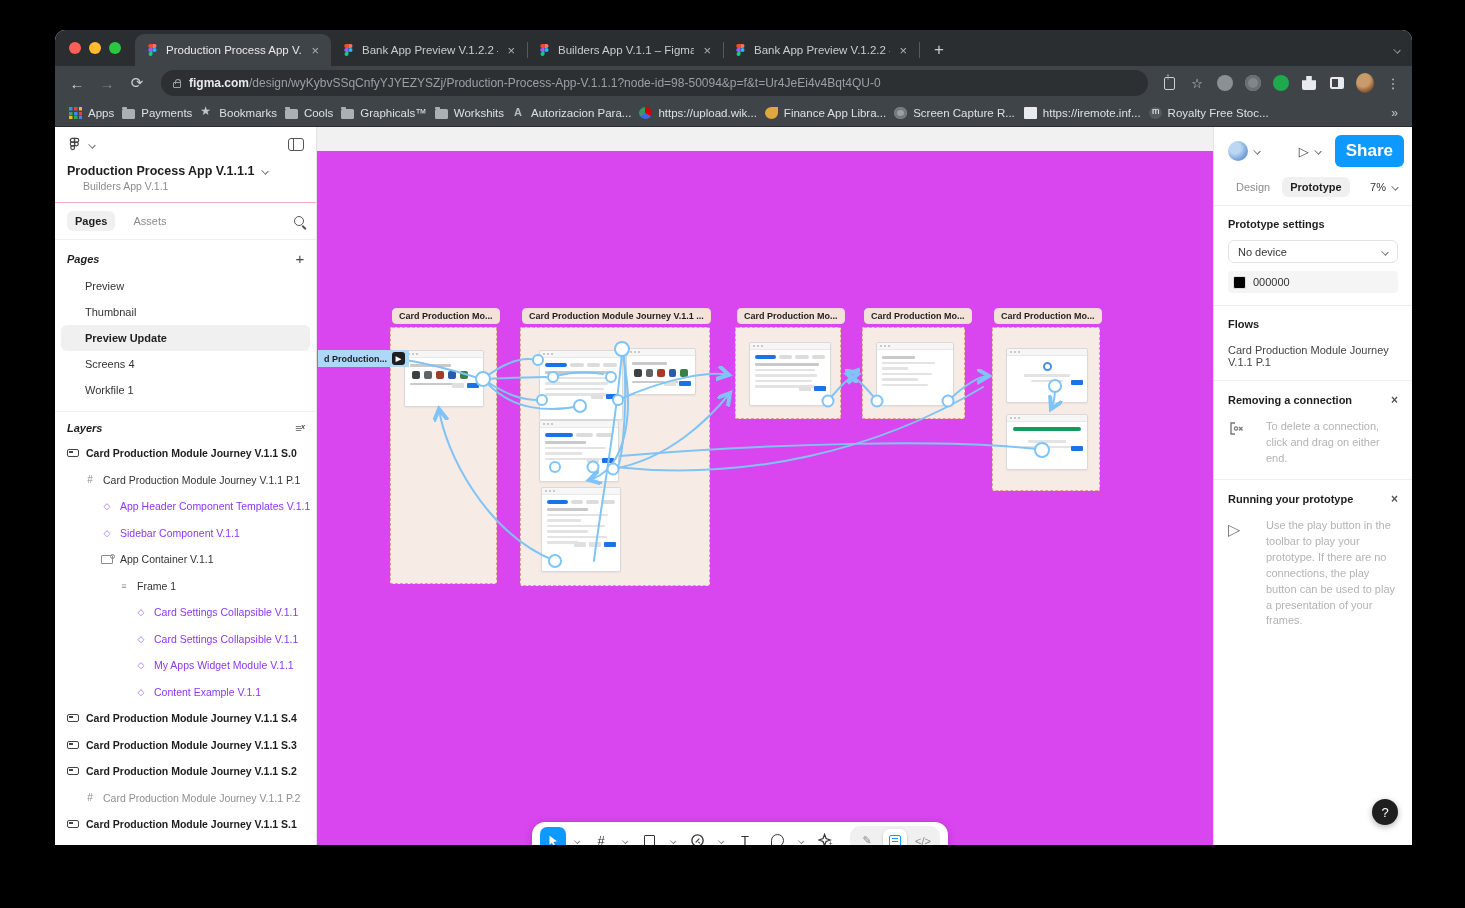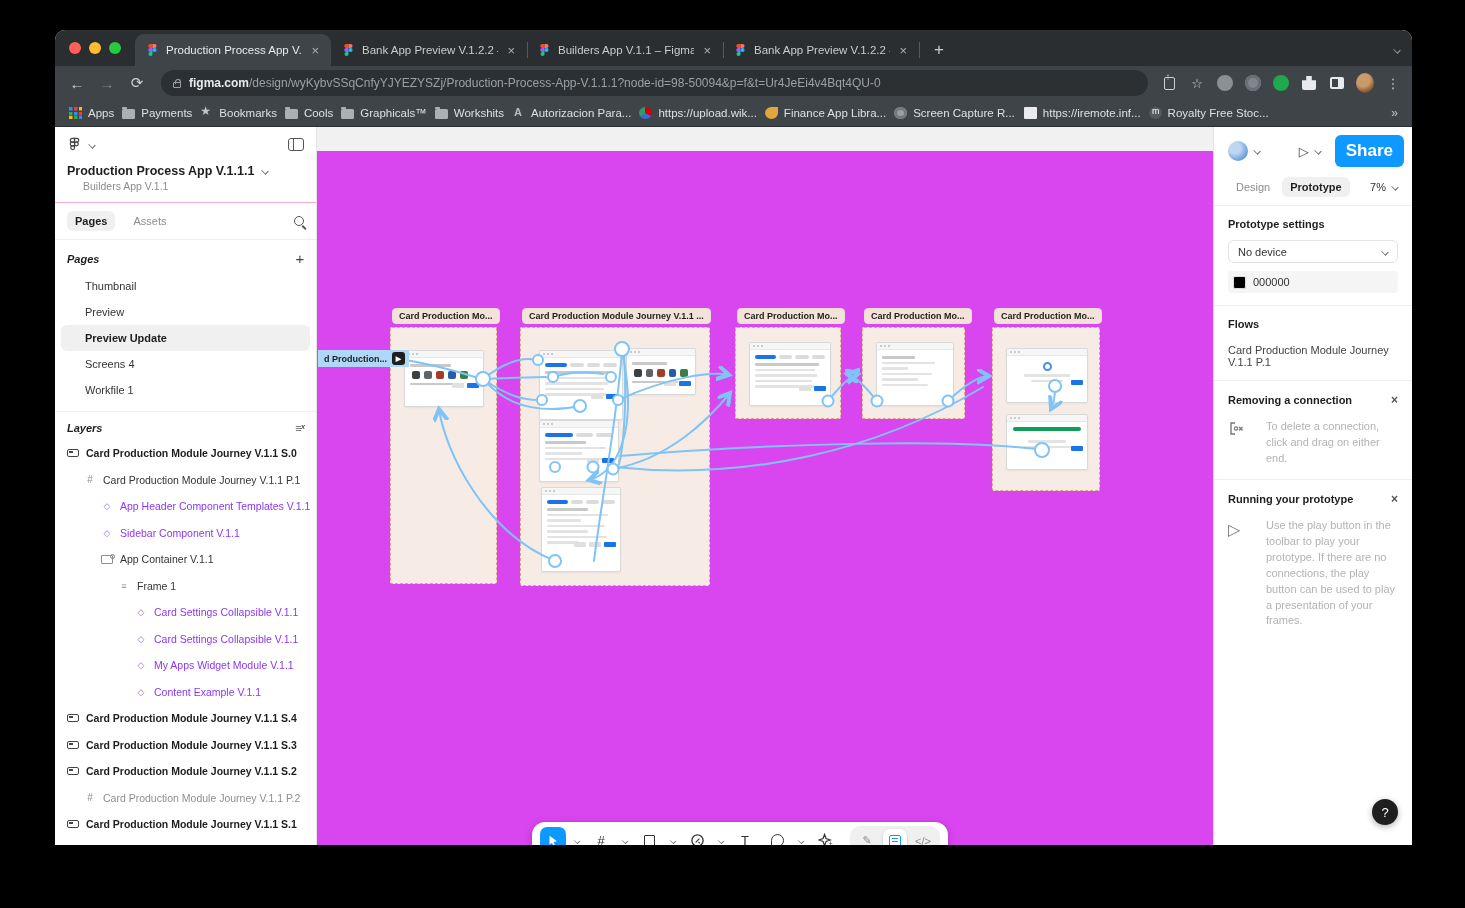--- a/index.html
+++ b/index.html
@@ -346,22 +346,22 @@
         <div class="lp-tabs">
           <span class="lp-tab active">Pages</span>
           <span class="lp-tab">Assets</span>
           <span class="searchic"></span>
         </div>
         <div class="sect-head">
             <span>Pages</span>
             <span class="plus">+</span>
           </div>
         <div class="pages" id="pages">
+            <div class="pgrow">Preview</div>
             <div class="pgrow">Thumbnail</div>
-            <div class="pgrow">Preview</div>
             <div class="pgrow sel">Preview Update</div>
             <div class="pgrow">Screens 4</div>
             <div class="pgrow">Workfile 1</div>
           </div>
         <div class="sect-head">
             <span>Layers</span>
             <span class="layersic">≡ˣ</span>
           </div>
         <div id="layers">
             <div class="lyrow bold" style="padding-left: 12px;">

